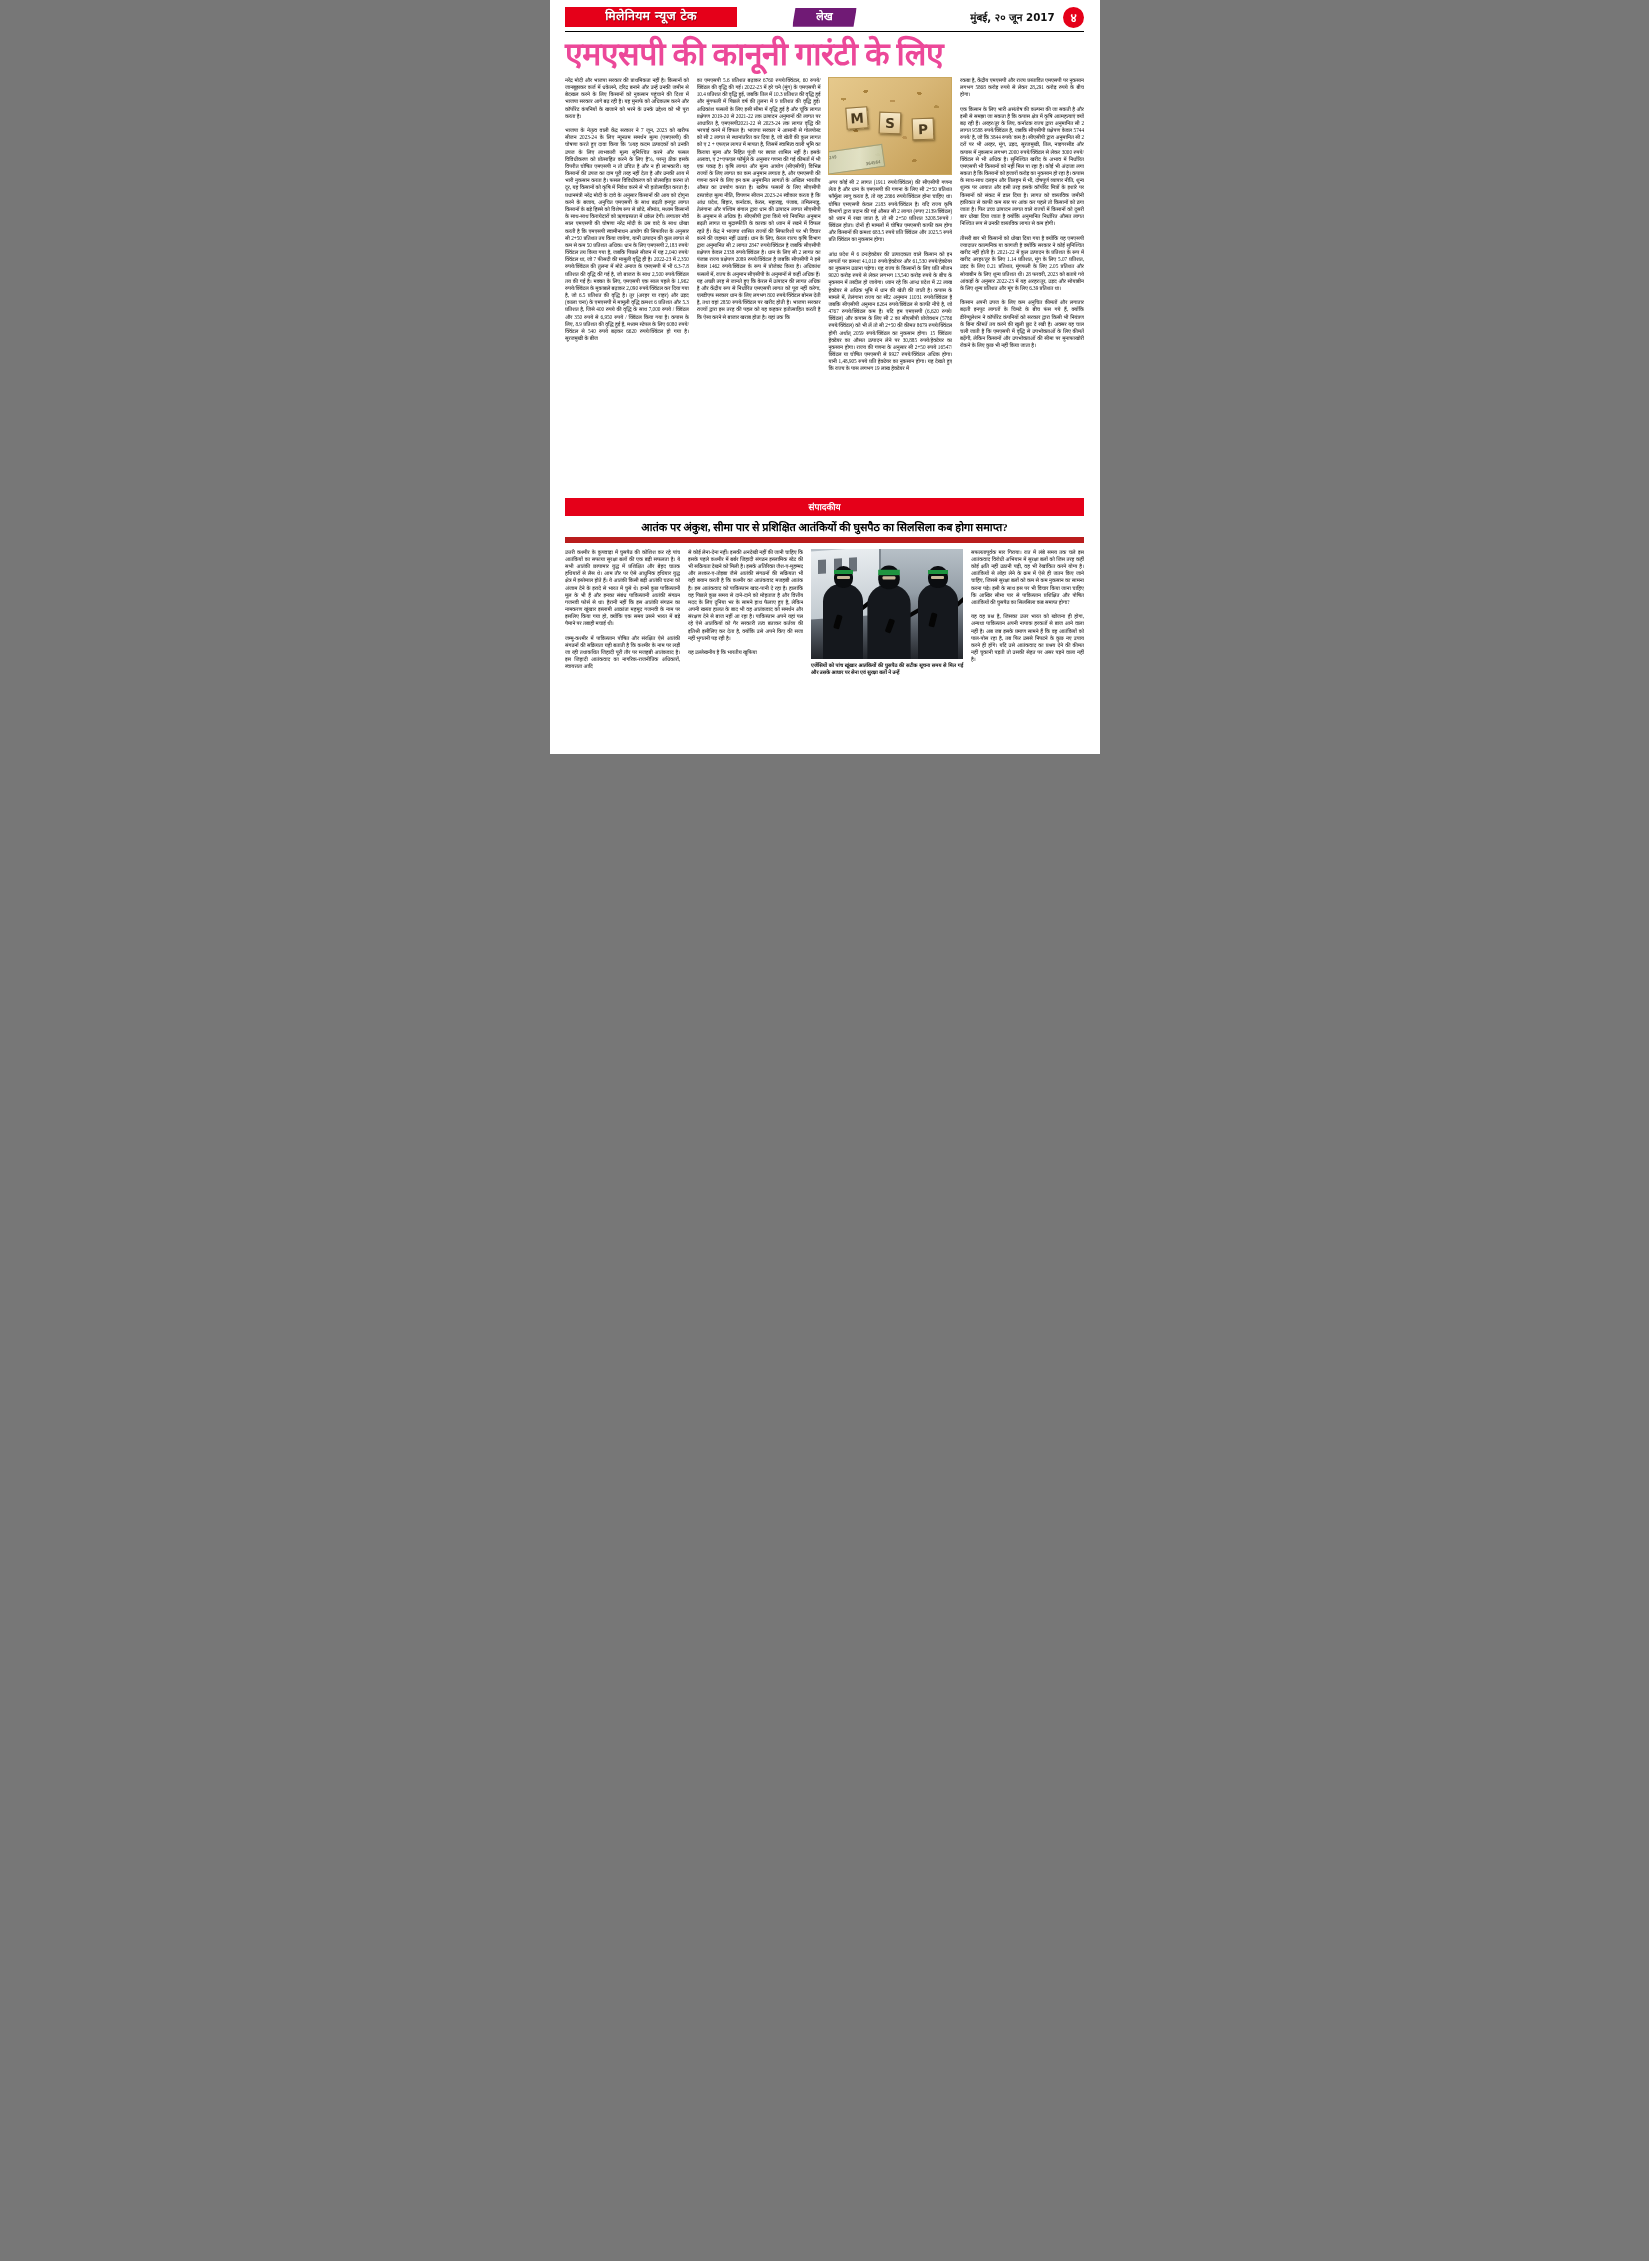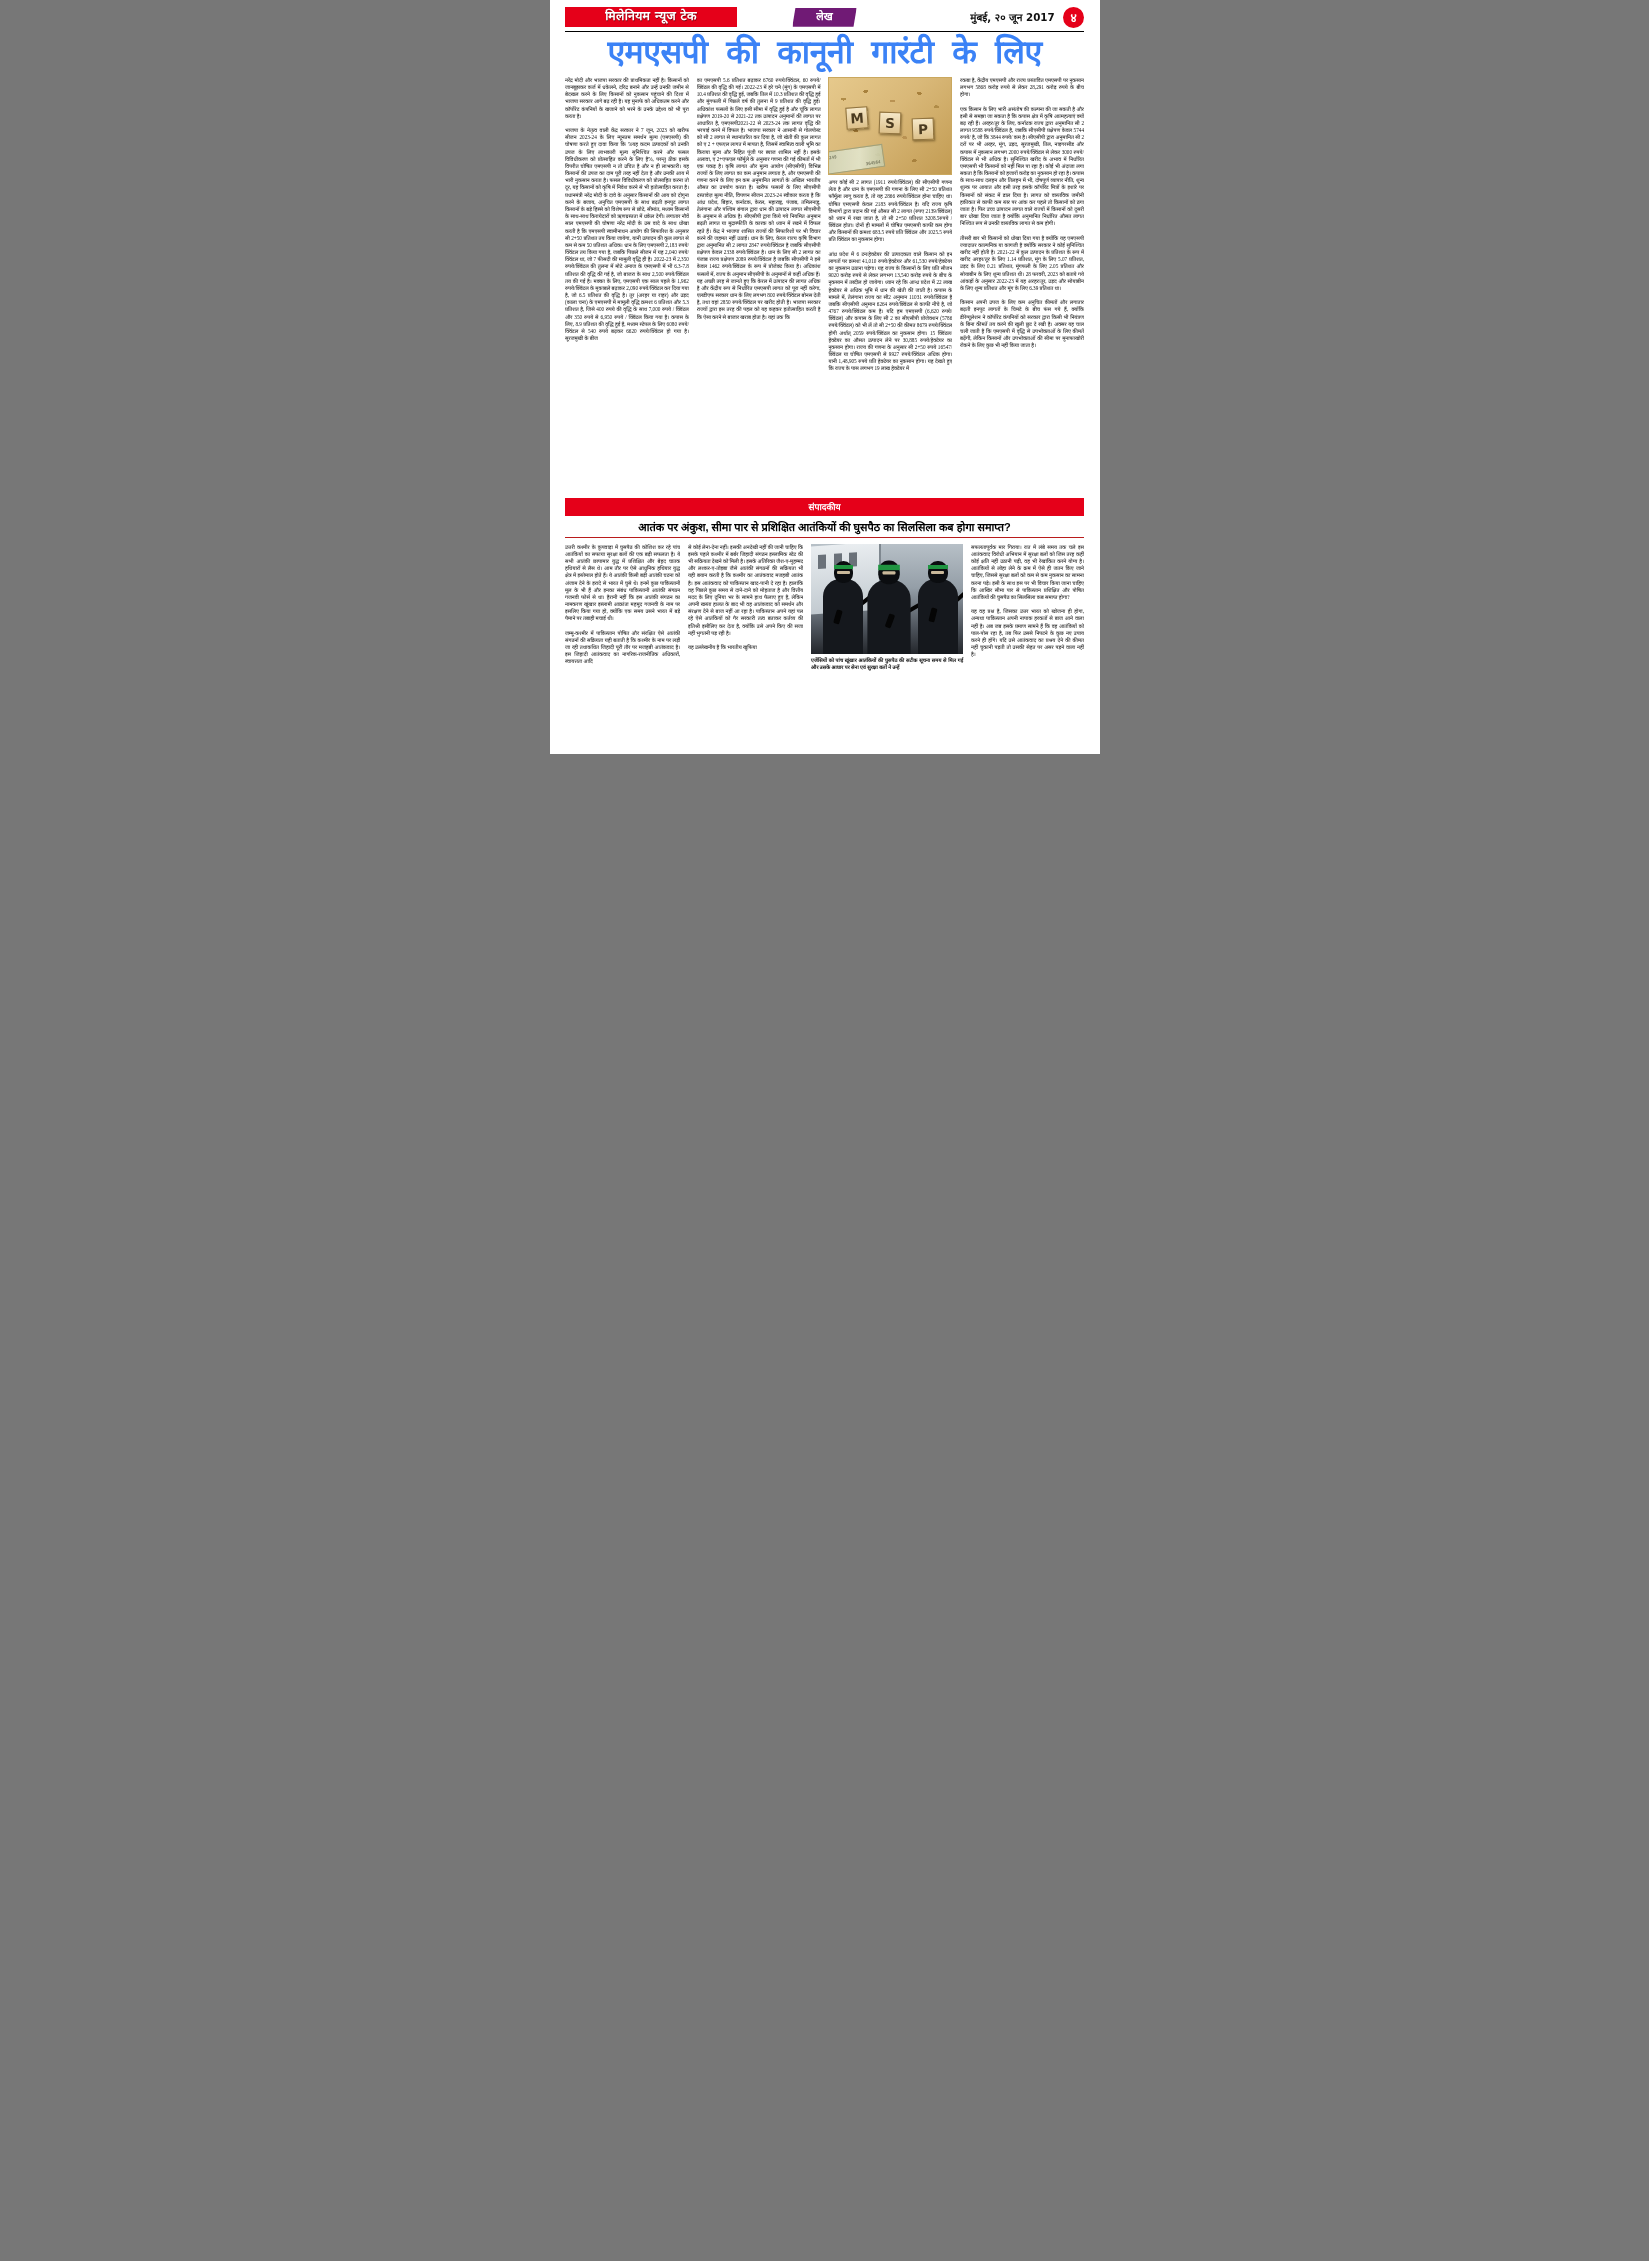--- a/index.html
+++ b/index.html
@@ -20,22 +20,22 @@
   .top-right { margin-left:auto; display:flex; align-items:center; gap:8.3px; }
   .dateline { font-family:"DejaVu Sans","Liberation Sans",sans-serif; font-weight:bold;
               font-size:10.3px; color:#111; }
   .pagenum-badge { width:21px; height:21px; border-radius:50%; background:#e50019; color:#fff;
                    display:flex; align-items:center; justify-content:center;
                    font-family:"DejaVu Sans","Liberation Sans",sans-serif;
                    font-weight:bold; font-size:12px; }
   .top-rule { border-bottom:1.6px solid #000; margin-top:2.6px; }
 
   
-  .lead-headline { margin:5.2px 0 3.1px 0; text-align:center; color:#3b82f6;
-                   font-family:Liberation Mono, monospace; }
+  .lead-headline { margin:5.2px 0 3.1px 0; color:#ec4899;
+                   font-family:Liberation Serif, serif; }
   .lead-headline span { display:block; font-size:32px; font-weight:900; line-height:1.12;
                         letter-spacing:-0.5px; }
 
   
   .lead-cols { display:grid; grid-template-columns:repeat(4,1fr); gap:7.8px;
                height:415px; overflow:hidden; margin-top:4.1px; }
   .coltext { font-size:5.2px; line-height:1.38; text-align:justify; color:#111;
              white-space:pre-line; overflow:hidden; }
   .lead-col { overflow:hidden; }
   .col3 { display:flex; flex-direction:column; }
@@ -69,23 +69,23 @@
   .note-num { position:absolute; font-family:"DejaVu Sans Mono","Liberation Mono",monospace;
           font-size:4.1px; color:#4c5140; }
   .note-num.a { left:4.1px; top:2.6px; }
   .note-num.b { right:3.1px; bottom:2.1px; }
 
   
   .editorial { margin-top:6.2px; }
   .ed-kicker { background:#e50019; color:#fff; text-align:center;
                font-family:Liberation Serif, serif; font-weight:bold;
                font-size:8.8px; padding:2.6px 0 3.1px 0; }
-  .ed-headline { text-align:center; font-family:Liberation Sans, sans-serif;
+  .ed-headline { text-align:center; font-family:Liberation Serif, serif;
                  font-weight:900; font-size:11px; color:#000; padding:3.6px 0 3.1px 0;
-                 border-bottom:1px solid #b91c1c; }
+                 border-bottom:6px solid #b91c1c; }
   .ed-cols { display:grid; grid-template-columns:1fr 1fr 1.32fr 0.98fr; gap:7.8px;
              margin-top:5.2px; height:171px; overflow:hidden; }
   .ed-photo-block { display:flex; flex-direction:column; }
   .ed-caption { font-size:5.2px; font-weight:bold; line-height:1.35; text-align:justify;
                 margin-top:3.1px; color:#111; white-space:pre-line; }
 
   
   .terror-photo { height:110px; position:relative; overflow:hidden;
         background:linear-gradient(180deg,#b7c0c7 0%,#949ea7 40%,#4a5058 78%,#23262b 100%); }
   .building { position:absolute; left:0; top:0; width:46%; height:62%;

